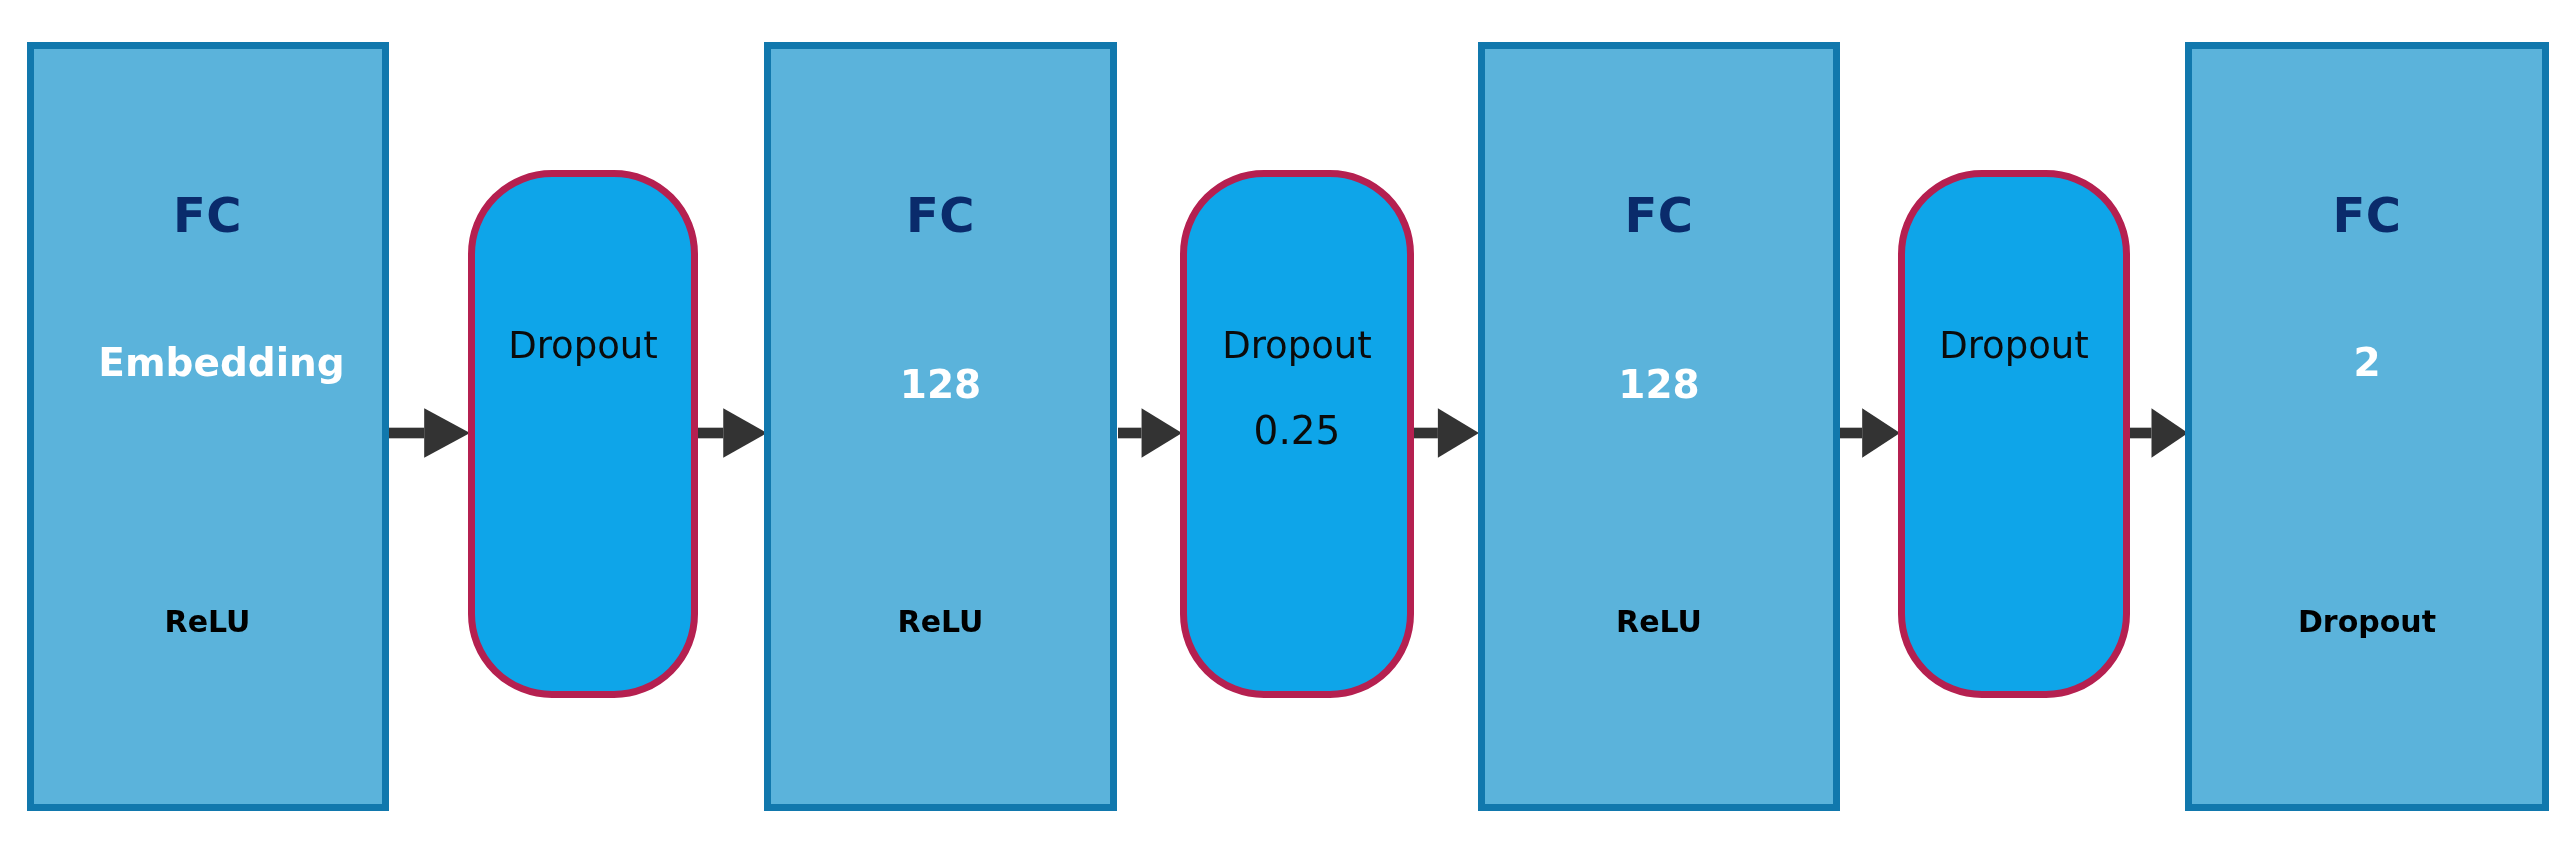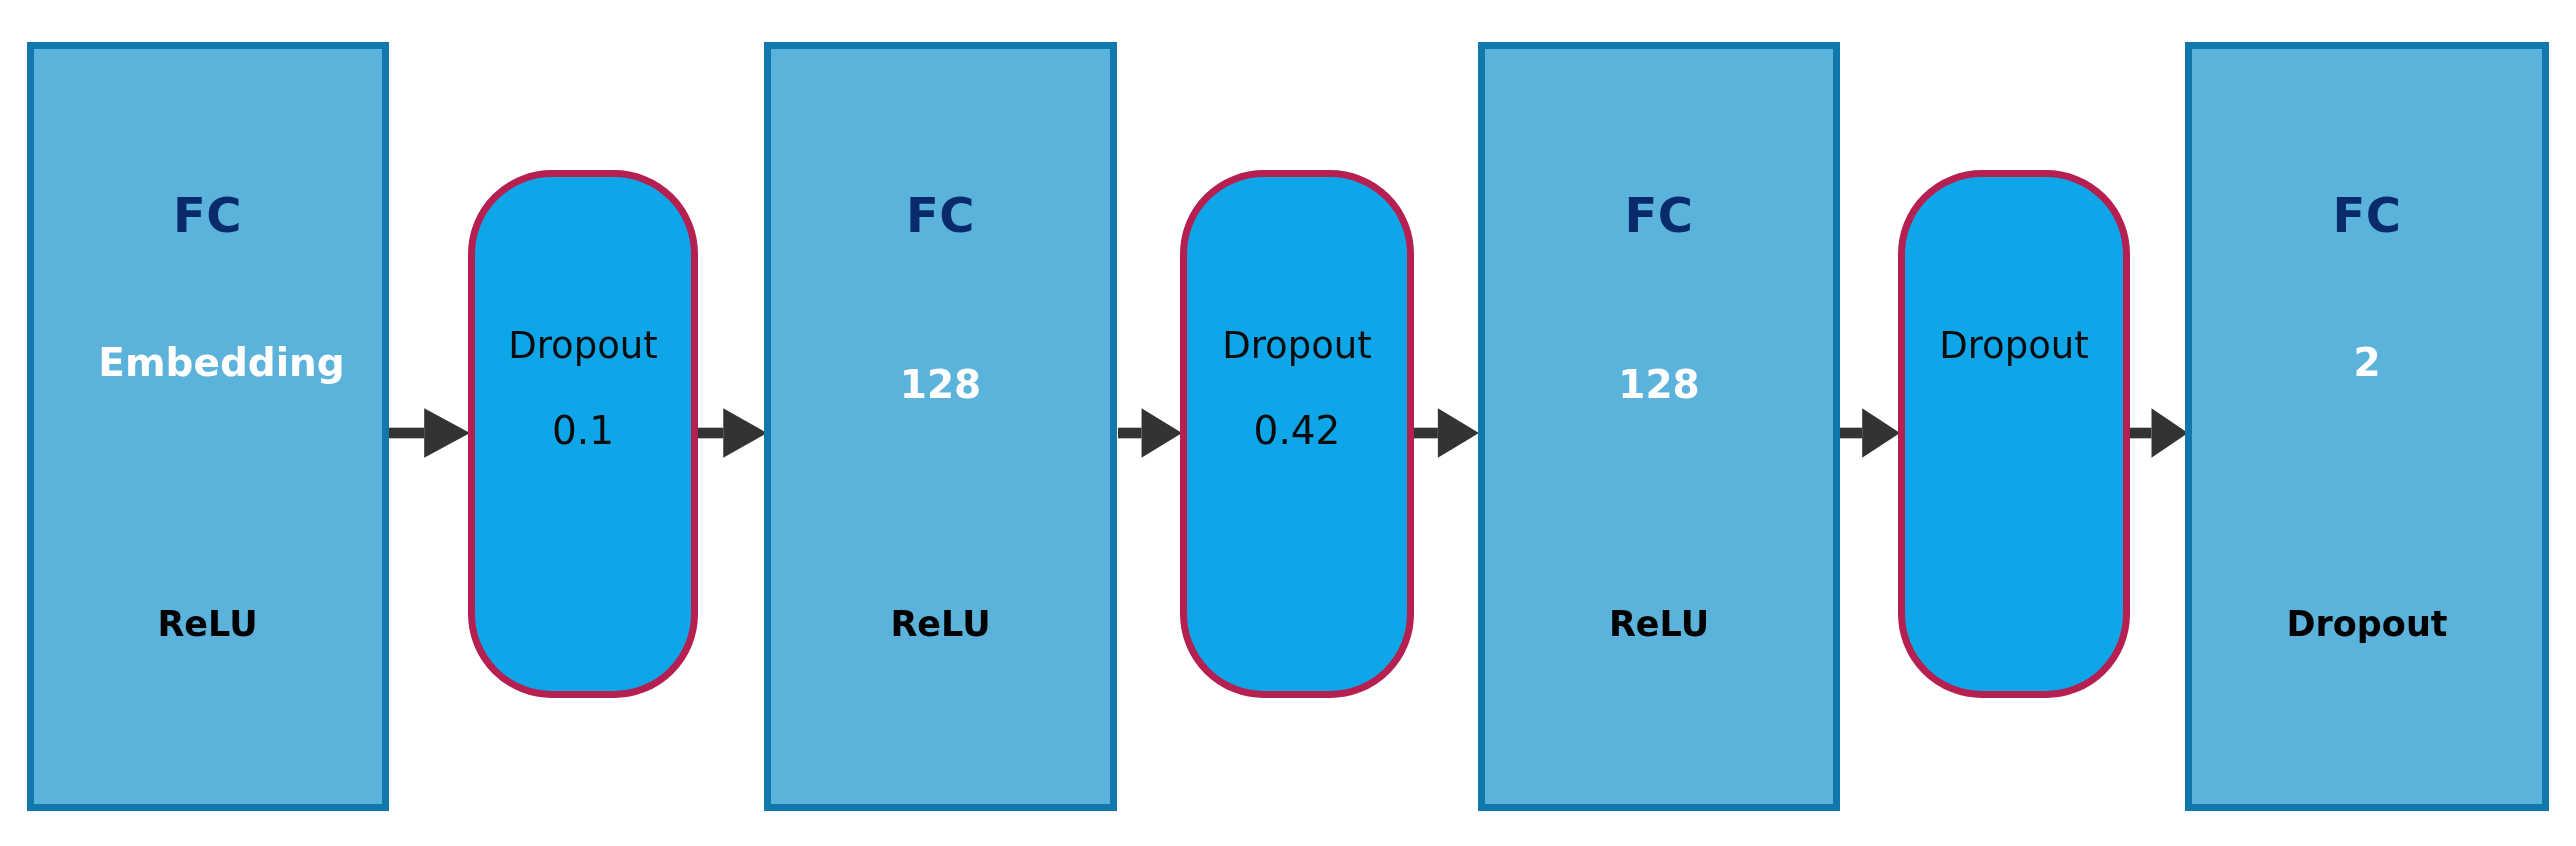--- a/index.html
+++ b/index.html
@@ -37,21 +37,21 @@
     font-weight:bold;
     font-size:39px;
     line-height:1.12;
   }
   .fc-act{
     position:absolute;
     left:0;right:0;
     text-align:center;
     color:#000000;
     font-weight:bold;
-    font-size:35px;
+    font-size:30px;
     line-height:1.05;
   }
 
   
   .pill{
     position:absolute;
     box-sizing:border-box;
     background:#0ea5e9;
     border:7px solid #B52050;
     border-radius:84px;
@@ -125,32 +125,31 @@
     </div>
     <div class="fc" style="left: 26.5px; top: 42px; width: 362px; height: 769px;">
       <div class="fc-title" style="top: 141px;">FC</div>
       <div class="fc-value" style="top: 292px; margin-left: 28px;">
         <div>Embedding</div>
       </div>
       <div class="fc-act" style="top: 557px;">ReLU</div>
     </div>
     <div class="pill" style="left: 468px; top: 170px; width: 230px; height: 528px;">
       <div class="pill-label" style="top: 150px;">Dropout</div>
-      <div class="pill-value" style="top: 234px;">0.1</div>
     </div>
     <div class="fc" style="left: 764px; top: 42px; width: 353px; height: 769px;">
       <div class="fc-title" style="top: 141px;">FC</div>
       <div class="fc-value" style="top: 314px;">
         <div>128</div>
       </div>
       <div class="fc-act" style="top: 557px;">ReLU</div>
     </div>
     <div class="pill" style="left: 1180px; top: 170px; width: 234px; height: 528px;">
       <div class="pill-label" style="top: 150px;">Dropout</div>
-      <div class="pill-value" style="top: 234px;">0.42</div>
+      <div class="pill-value" style="top: 234px;">0.25</div>
     </div>
     <div class="fc" style="left: 1478px; top: 42px; width: 362px; height: 769px;">
       <div class="fc-title" style="top: 141px;">FC</div>
       <div class="fc-value" style="top: 314px;">
         <div>128</div>
       </div>
       <div class="fc-act" style="top: 557px;">ReLU</div>
     </div>
     <div class="pill" style="left: 1898px; top: 170px; width: 232px; height: 528px;">
       <div class="pill-label" style="top: 150px;">Dropout</div>

